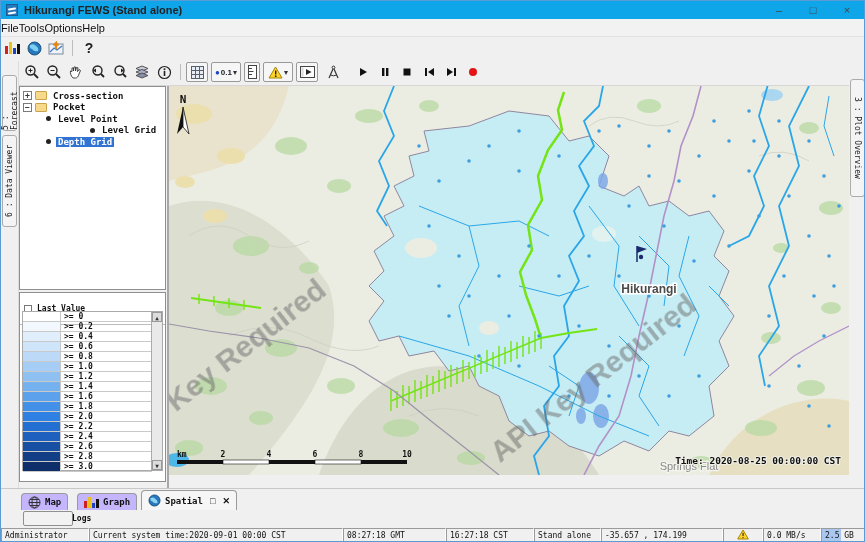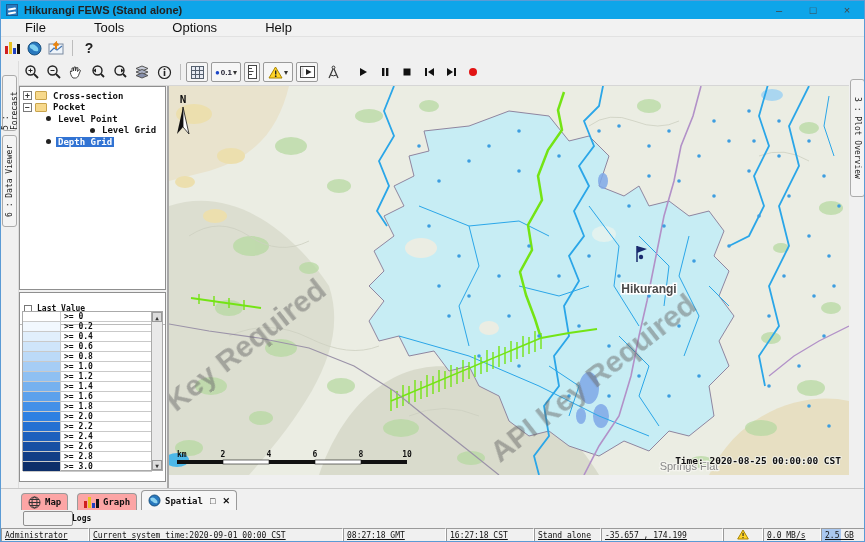--- a/index.html
+++ b/index.html
@@ -13,21 +13,21 @@
   
   .titlebar{position:absolute;left:0;top:0;width:100%;height:18px;background:#0ea5e9;display:flex;align-items:center;}
   .app-logo{width:12px;height:12px;margin:0 6px 0 5px;background:#2878be;border:1px solid #1b5a92;position:relative;}
   .app-logo:before{content:"";position:absolute;left:1px;top:3px;width:8px;height:2px;background:#fff;border-radius:2px;transform:rotate(-8deg);}
   .app-logo:after{content:"";position:absolute;left:1px;top:7px;width:8px;height:2px;background:#fff;border-radius:2px;transform:rotate(-8deg);}
   .title-text{font-size:11px;font-weight:bold;color:#222;}
   .win-btns{margin-left:auto;display:flex;}
   .win-btn{width:34px;height:17px;text-align:center;font-size:11px;line-height:16px;color:#444;}
   
   .menubar{position:absolute;left:0;top:18px;width:100%;height:18px;background:#f2f2f2;display:flex;align-items:center;border-bottom:1px solid #e2e2e2;}
-  .menu-item{font-size:13px;padding:0 24px;color:#111;}
+  .menu-item{font-size:11px;padding:0 0;color:#111;}
   
   .toolbar1{position:absolute;left:0;top:36px;width:100%;height:22px;background:#f0f0f0;display:flex;align-items:center;}
   .toolbar2{position:absolute;left:0;top:58px;width:100%;height:27px;background:#f0f0f0;border-bottom:1px solid #d6d6d6;}
   .tb-btn{width:22px;height:20px;display:flex;align-items:center;justify-content:center;flex:none;}
   .tb-sep{width:1px;height:16px;background:#bdbdbd;margin:0 5px;flex:none;}
   .q-help{font-size:14px;font-weight:bold;color:#222;}
   .icon-bars{display:flex;align-items:flex-end;height:12px;gap:1px;}
   .icon-bars i{display:block;width:3px;}
   .row2{position:absolute;left:20px;top:3px;display:flex;align-items:center;}
   .dd-arrow{font-size:8px;color:#333;margin-left:1px;}
@@ -60,28 +60,28 @@
   .legend-row{display:flex;height:10px;border-bottom:1px solid #c9c9c9;}
   .legend-swatch{width:38px;border-right:1px solid #c9c9c9;flex:none;}
   .legend-label{font-size:8px;font-weight:bold;padding-left:3px;line-height:9px;}
   .legend-scroll{position:absolute;right:2px;top:18px;width:12px;height:160px;background:#e9e9e9;border:1px solid #aaa;}
   .scroll-btn{position:absolute;left:0;width:10px;height:10px;background:#dcdcdc;border:1px solid #999;font-size:6px;text-align:center;line-height:9px;color:#333;}
   
   .map-panel{position:absolute;left:166px;top:85px;width:682px;height:402px;background:#f0f0f0;border-left:2px solid #a8a8a8;}
   .map-canvas{position:absolute;left:0;top:0;width:680px;height:389px;overflow:hidden;background:#ebede3;}
   
   .tabbar{position:absolute;left:0;top:487px;width:100%;height:22px;background:#f0f0f0;border-top:1px solid #c8c8c8;}
-  .btab{position:absolute;height:17px;top:4px;background:#fca5a5;border:1px solid #9a9a9a;border-bottom:none;border-radius:4px 4px 0 0;display:flex;align-items:center;padding:0 6px;gap:4px;}
+  .btab{position:absolute;height:17px;top:4px;background:#c4b5fd;border:1px solid #9a9a9a;border-bottom:none;border-radius:4px 4px 0 0;display:flex;align-items:center;padding:0 6px;gap:4px;}
   .btab.active{height:20px;top:1px;background:#f6f6f6;}
   .btab-label{font-size:9px;font-weight:bold;}
   .tab-ctl{font-size:9px;font-weight:bold;color:#111;margin-left:3px;}
   .logsrow{position:absolute;left:0;top:509px;width:100%;height:18px;background:#f0f0f0;}
   .logs-btn{position:absolute;left:22px;top:1px;width:38px;height:15px;background:#f2f2f2;border:1px solid #8f8f8f;border-radius:2px;font-size:8px;font-weight:bold;text-align:center;line-height:13px;padding-left:48px;}
   
-  .statusbar{position:absolute;left:0;top:527px;width:100%;height:15px;background:#f0f0f0;display:flex;text-decoration:underline;}
+  .statusbar{position:absolute;left:0;top:527px;width:100%;height:15px;background:#f0f0f0;display:flex;}
   .st-cell{height:15px;border:1px solid;border-color:#9a9a9a #ffffff #ffffff #9a9a9a;font-size:8px;line-height:13px;padding:0 3px;white-space:nowrap;overflow:hidden;position:relative;flex:none;}
   .mem-fill{position:absolute;left:0;top:0;height:100%;width:45%;background:#a9c7ef;}
   .mem-text{position:relative;}
 </style>
 </head>
 <body>
 
 <div id="app">
 
   <div class="titlebar">

